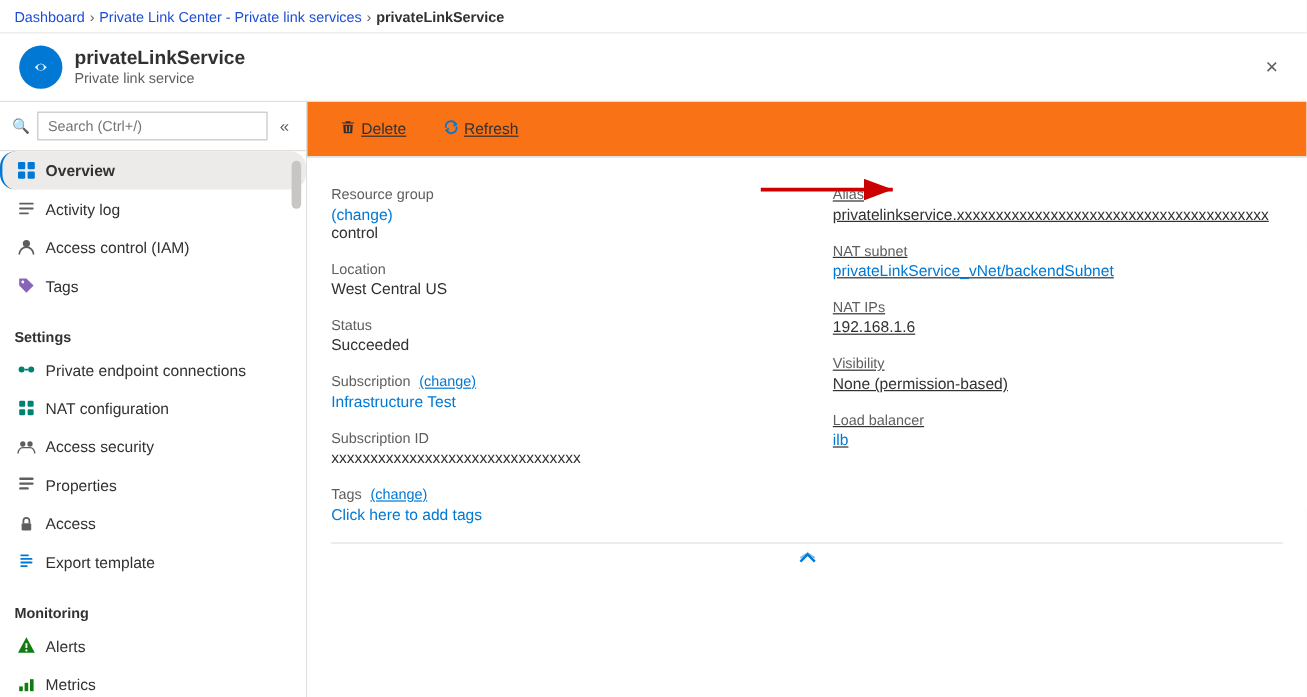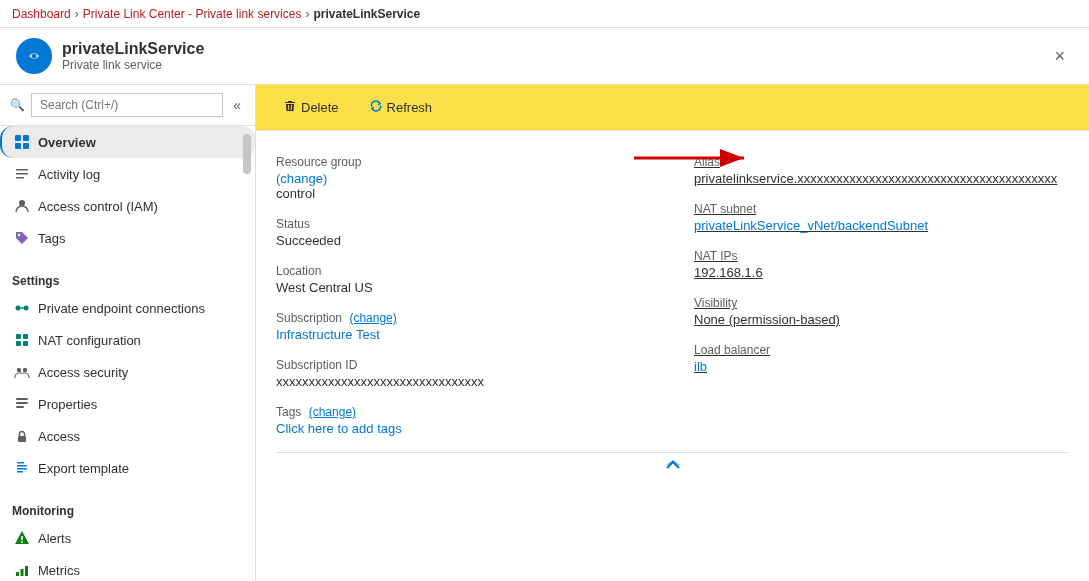--- a/index.html
+++ b/index.html
@@ -8,21 +8,21 @@
     
     .breadcrumb-bar {
       height: 28px;
       background: #fff;
       border-bottom: 1px solid #e1dfdd;
       display: flex;
       align-items: center;
       padding: 0 12px;
       font-size: 12px;
     }
-    .breadcrumb-bar a { color: #b91c1c; text-decoration: none; }
+    .breadcrumb-bar a { color: #1d4ed8; text-decoration: none; }
     .breadcrumb-bar span { color: #605e5c; margin: 0 4px; }
 
     
     .app-container {
       display: flex;
       flex-direction: column;
       height: calc(581px - 28px);
       background: #fff;
     }
 
@@ -138,21 +138,22 @@
       background: #fff;
     }
 
     
     .toolbar {
       display: flex;
       align-items: center;
       padding: 8px 16px;
       border-bottom: 1px solid #e1dfdd;
       gap: 8px;
-      background: #fde047;
+      background: #f97316;
+      text-decoration: underline;
     }
     .toolbar-btn {
       display: flex;
       align-items: center;
       gap: 4px;
       padding: 5px 10px;
       border: 1px solid transparent;
       background: none;
       cursor: pointer;
       font-size: 13px;
@@ -442,27 +443,27 @@
             <div class="detail-item">
               <div class="detail-label">Resource group</div>
               <div class="detail-value">
                 <a href="#">(change)</a>
                 <br>
                 <span>control</span>
               </div>
             </div>
 
             <div class="detail-item">
+              <div class="detail-label">Location</div>
+              <div class="detail-value">West Central US</div>
+            </div>
+
+            <div class="detail-item">
               <div class="detail-label">Status</div>
               <div class="detail-value">Succeeded</div>
-            </div>
-
-            <div class="detail-item">
-              <div class="detail-label">Location</div>
-              <div class="detail-value">West Central US</div>
             </div>
 
             <div class="detail-item">
               <div class="detail-label">
                 <span>Subscription</span>
                 <a href="#" style="color:#0078d4; margin-left:4px;">(change)</a>
               </div>
               <div class="detail-value">
                 <a href="#">Infrastructure Test</a>
               </div>

